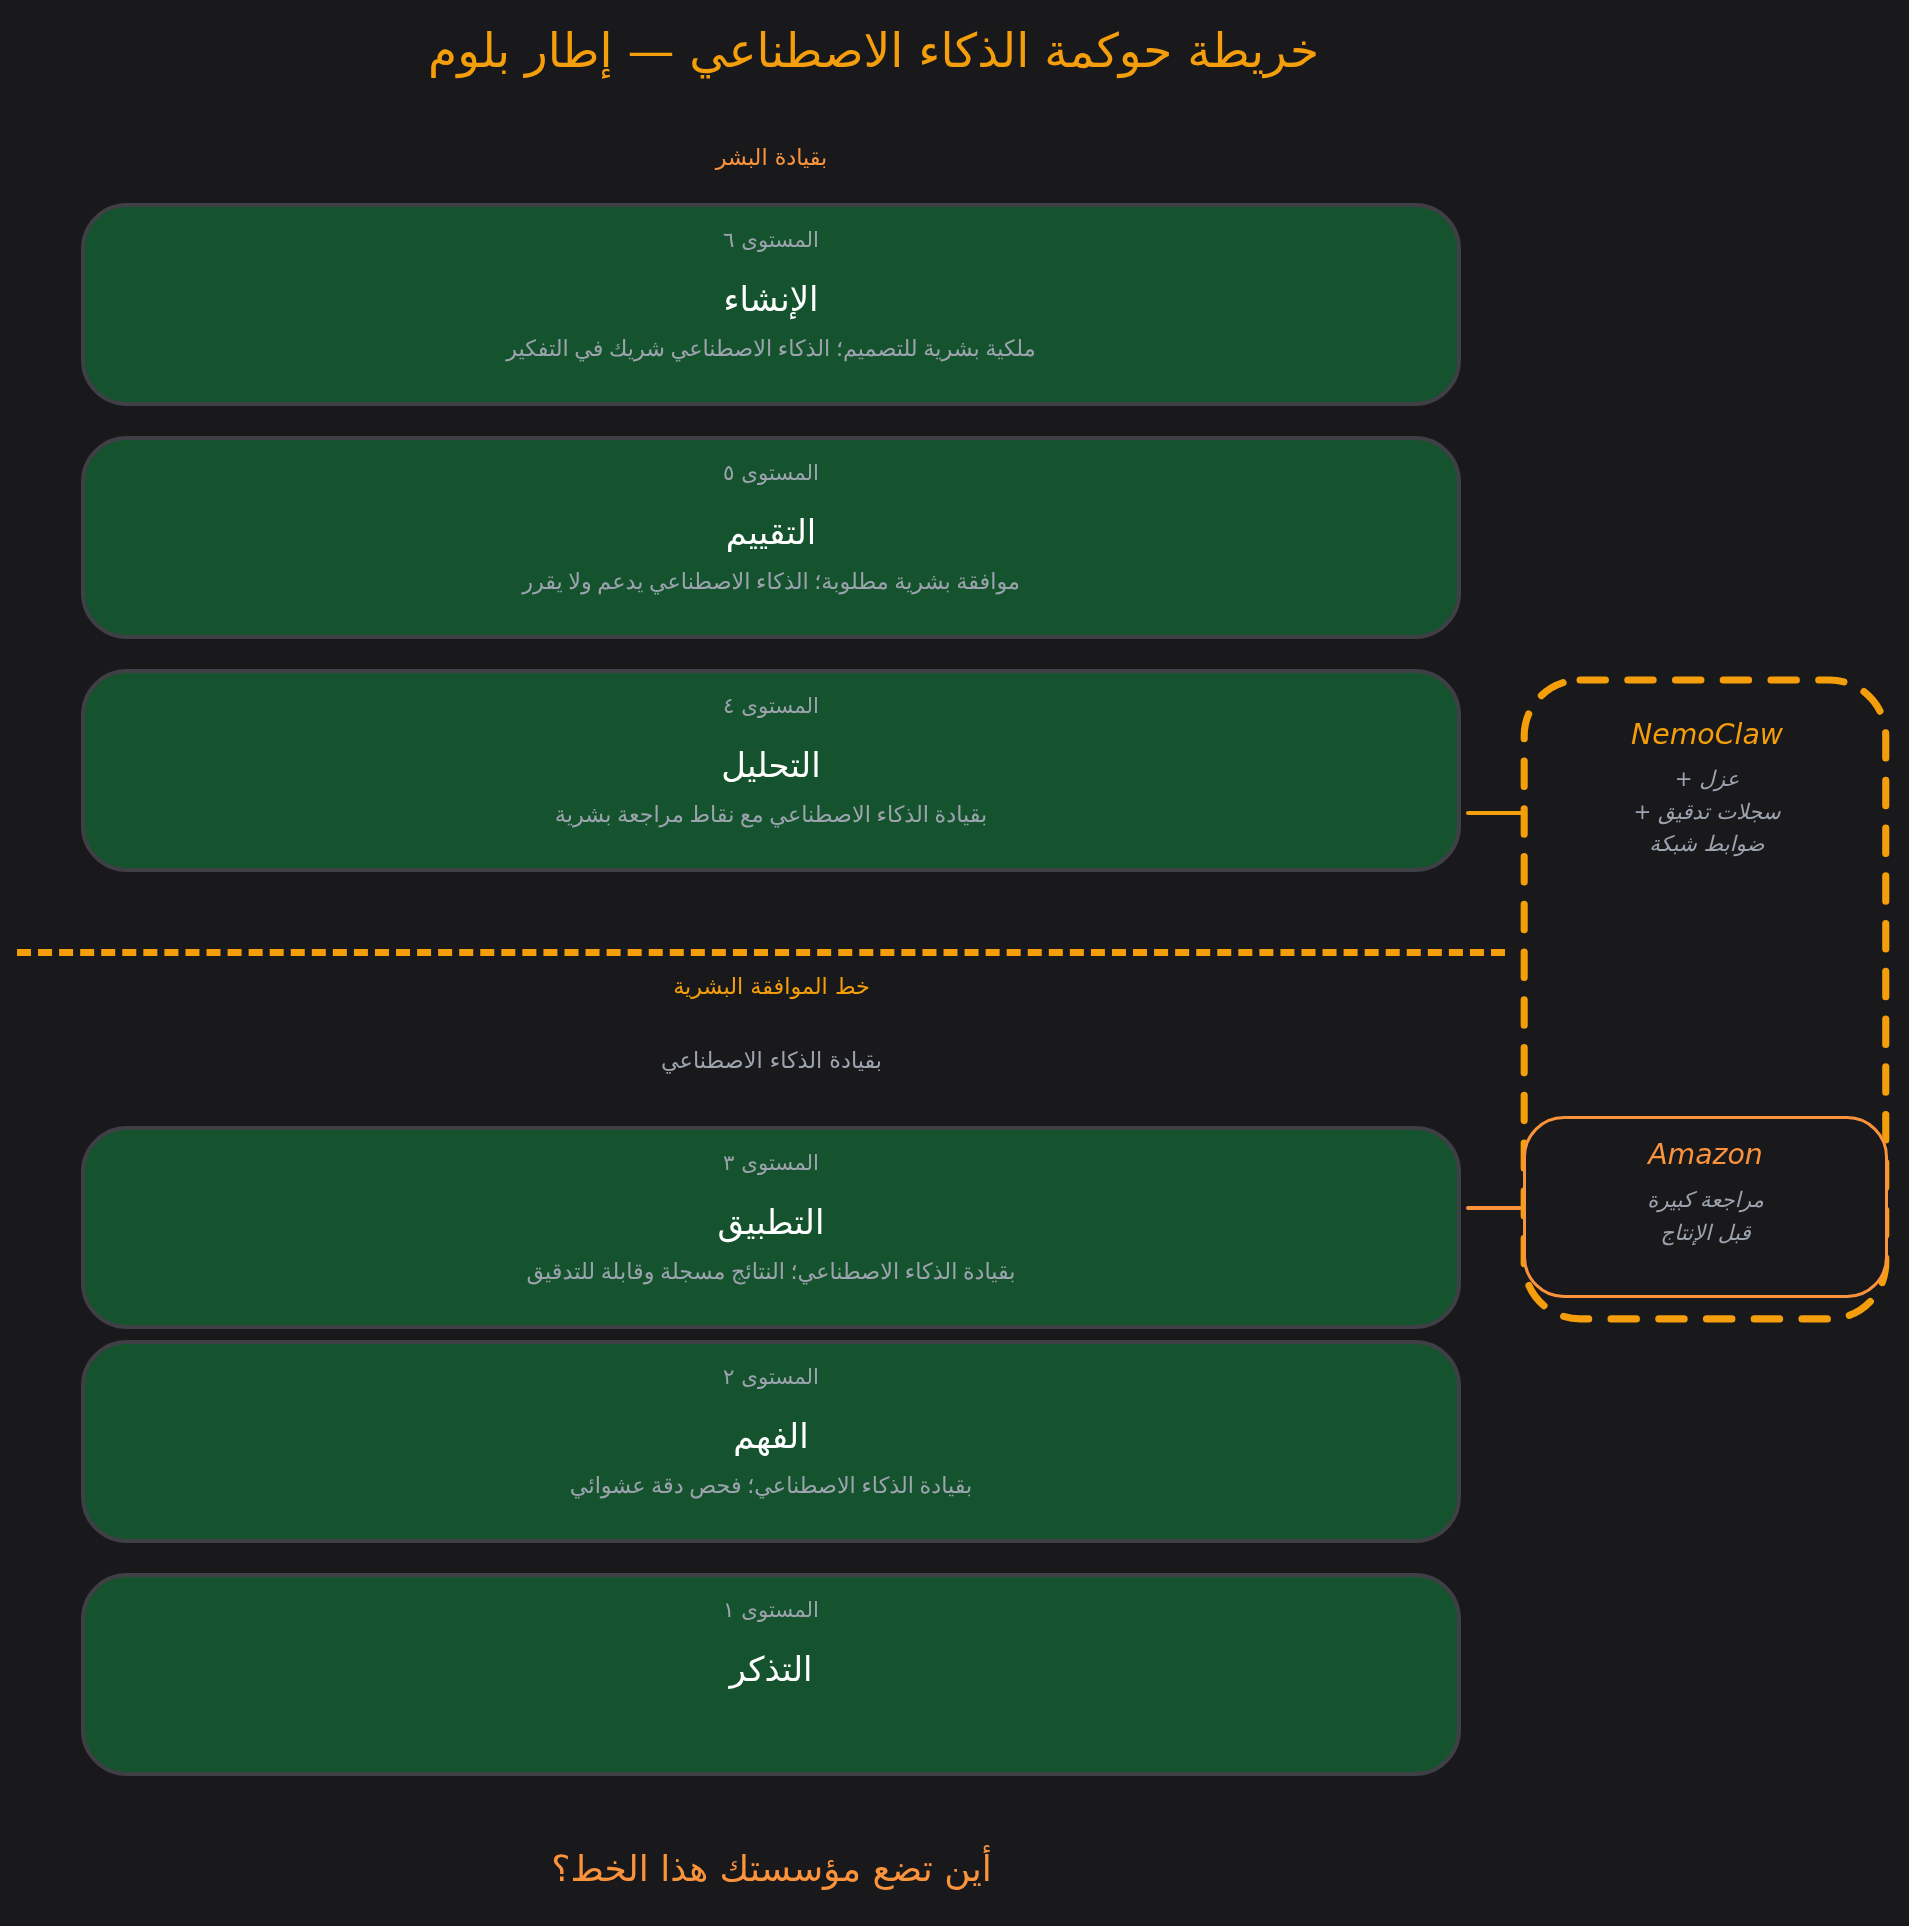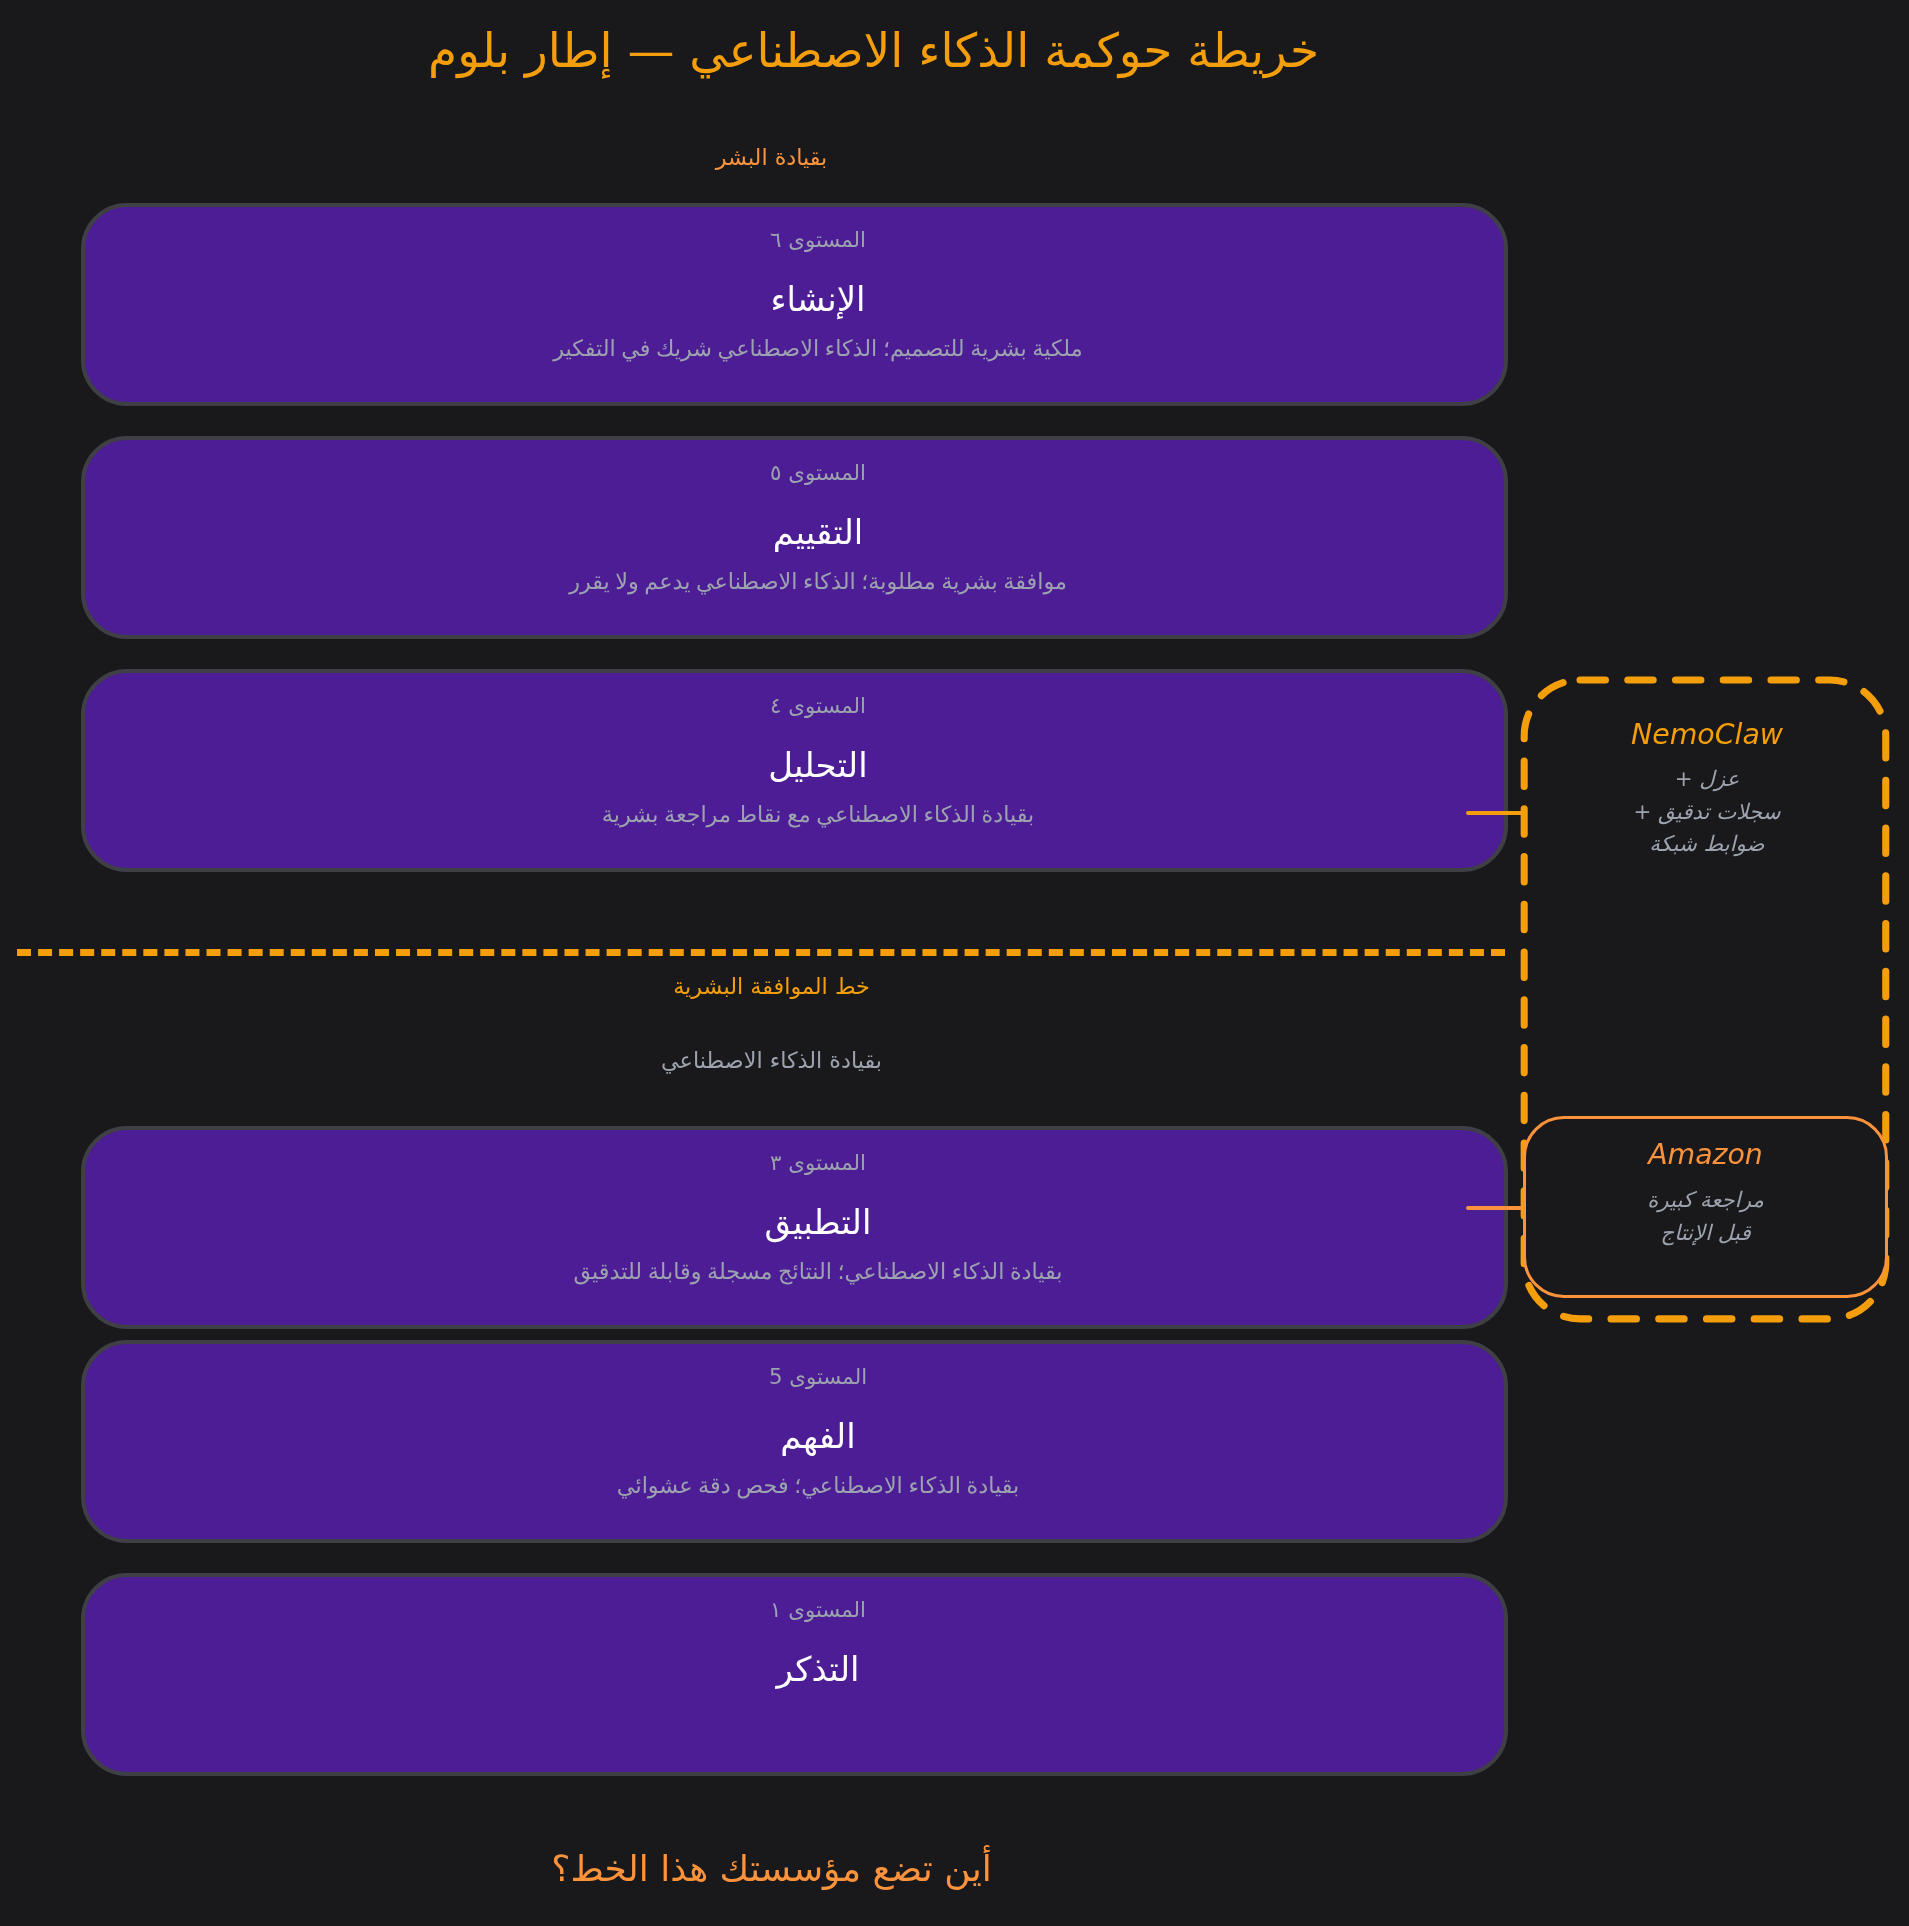--- a/index.html
+++ b/index.html
@@ -9,23 +9,23 @@
   }
   .abs { position: absolute; }
   .title {
     left: 0; width: 1747px; top: 20.3px; text-align: center; direction: rtl;
     font-size: 47px; color: #f59e0b; line-height: 61px;
   }
   .section-label {
     left: 81px; width: 1381px; text-align: center; direction: rtl; font-size: 22.3px; line-height: 30.5px;
   }
   .card {
-    left: 81px; width: 1372px; height: 195px; background: #4c1d95;
+    left: 81px; width: 1372px; height: 195px; background: #14532d;
     border: 4.1px solid #3f3f46; border-radius: 46px; box-sizing: content-box;
-    display: flex; flex-direction: column; align-items: center; direction: rtl; padding-left: 47px;
+    display: flex; flex-direction: column; align-items: center; direction: rtl;
   }
   .card .lvl { margin-top: 19.3px; font-size: 21.3px; color: #9ca3af; line-height: 28.4px; }
   .card .name { margin-top: 24.4px; font-size: 34px; color: #ffffff; line-height: 41px; }
   .card .desc { margin-top: 14.2px; font-size: 22.3px; color: #9ca3af; line-height: 30.5px; font-family: Liberation Serif, serif; }
   .hline {
     left: 17.3px; width: 1488px; top: 949px; height: 0;
     border-top: 7.1px dashed #f59e0b;
   }
   .connector { height: 3.6px; border-radius: 2px; }
   .ext-box {
@@ -71,21 +71,21 @@
 
 <div class="abs card" style="top:1106px;margin-top:20px;">
   <div class="lvl">المستوى ٣</div>
   <div class="name">التطبيق</div>
   <div class="desc">بقيادة الذكاء الاصطناعي؛ النتائج مسجلة وقابلة للتدقيق</div>
 </div>
 
 <div class="abs connector" style="left:1466px;top:1206px;width:58px;background:#fb923c;"></div>
 
 <div class="abs card" style="top:1340px;">
-  <div class="lvl">المستوى 5</div>
+  <div class="lvl">المستوى ٢</div>
   <div class="name">الفهم</div>
   <div class="desc">بقيادة الذكاء الاصطناعي؛ فحص دقة عشوائي</div>
 </div>
 
 <div class="abs card" style="top:1573px;">
   <div class="lvl">المستوى ١</div>
   <div class="name">التذكر</div>
 </div>
 
 <svg class="abs" style="left:1519px;top:676px;" width="376" height="650" viewBox="0 0 740 1280">

